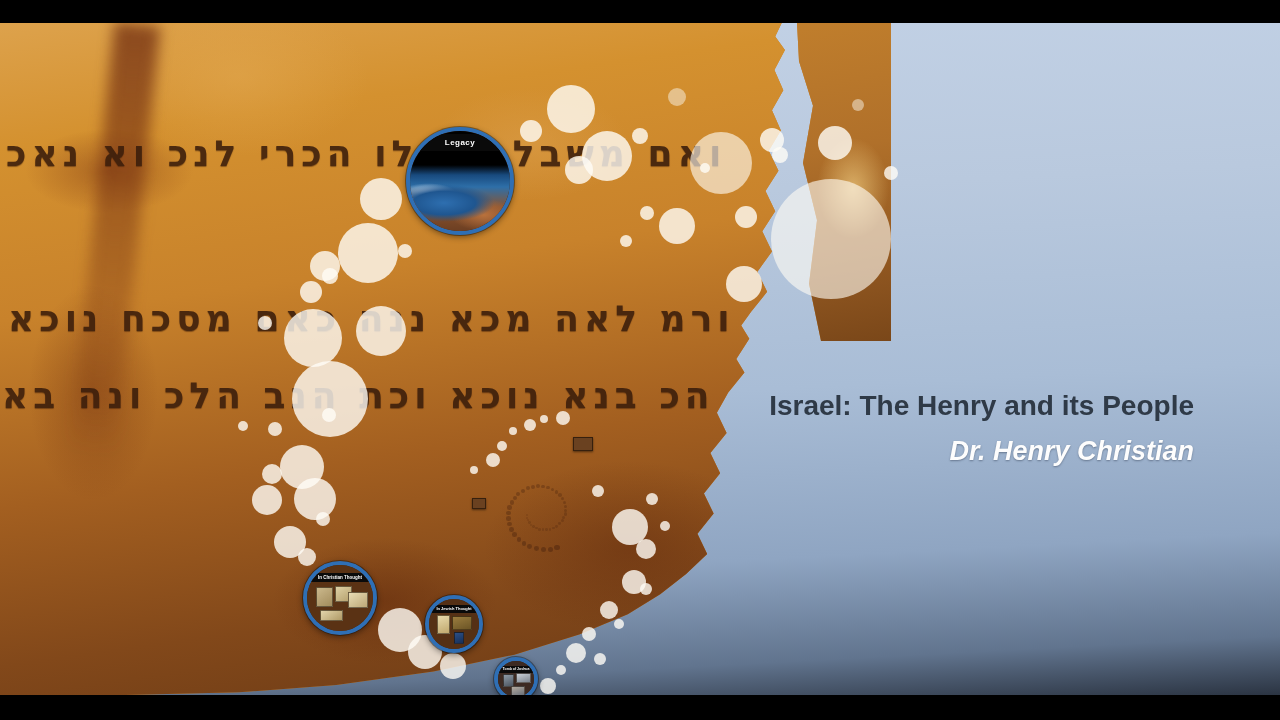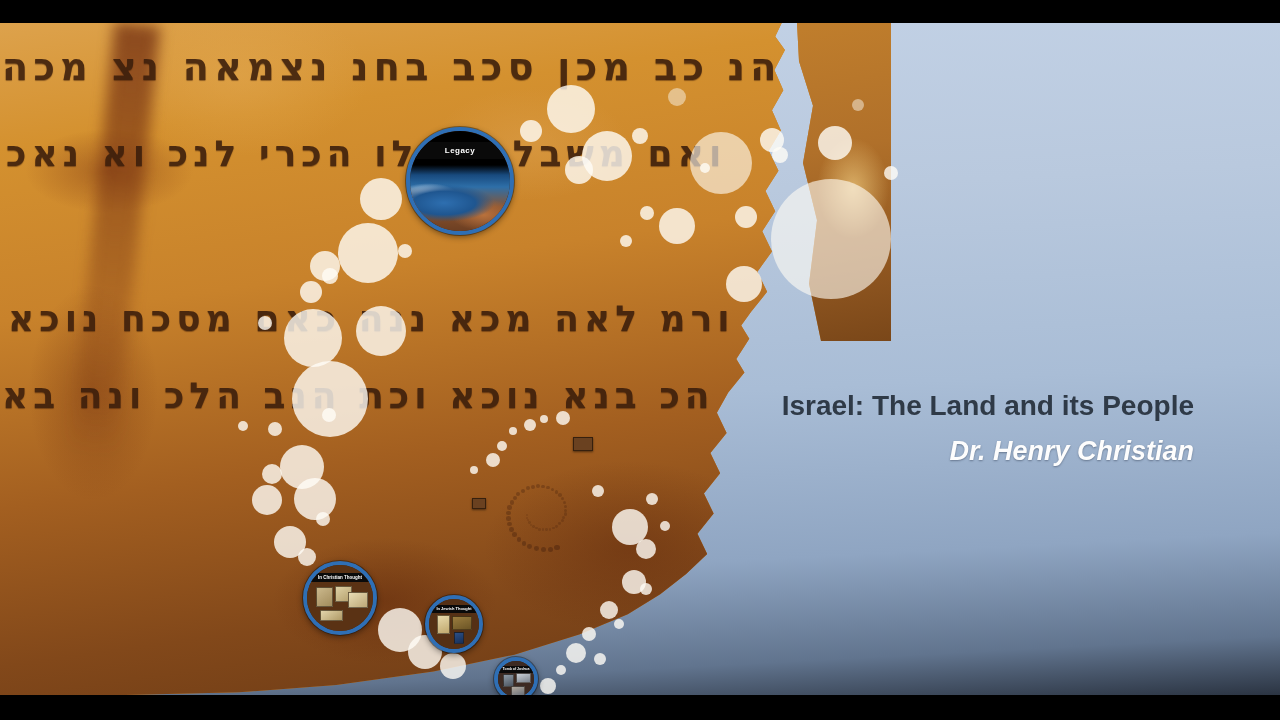--- a/index.html
+++ b/index.html
@@ -88,21 +88,21 @@
   .node{ position:absolute; border-radius:50%; overflow:hidden;
     border:4px solid #2f6fb5; background:#46260f;
     box-shadow:0 0 0 1px rgba(0,0,0,.35), 0 2px 6px rgba(0,0,0,.45); }
   .node .capbar{ position:absolute; left:0; top:0; width:100%;
     background:#0a0a0a; color:#fff; text-align:center;
     font-weight:700; overflow:hidden; white-space:nowrap; }
   .node .body{ position:absolute; left:0; right:0; bottom:0; top:0; }
 
   
   #node-legacy{ left:406px; top:104px; width:108px; height:108px; }
-  #node-legacy .capbar{ height:17px; line-height:17px; font-size:8px; letter-spacing:.06em; top:11px; }
+  #node-legacy .capbar{ height:17px; line-height:17px; font-size:8px; letter-spacing:.06em; top:3px; }
   #node-legacy .body{
     background:
       radial-gradient(ellipse 70px 26px at 34% 72%, #2e6fb0 0%, #1f5690 45%, rgba(31,86,144,0) 72%),
       radial-gradient(ellipse 40px 14px at 18% 62%, #eef4fb 0%, rgba(238,244,251,0) 70%),
       radial-gradient(ellipse 46px 22px at 74% 84%, #b9713c 0%, rgba(185,113,60,0) 72%),
       linear-gradient(180deg,#000 0%,#000 34%,#184a7e 44%,#2e6fa8 56%,#8a5430 76%,#6d3f22 100%);
   }
 
   
   #node-christian{ left:303px; top:538px; width:74px; height:74px; }
@@ -144,21 +144,20 @@
 
   <div id="canvas">
 
     <div id="sky"></div>
 
     <div id="scroll-wrap">
       <div id="parch-main" class="parch"></div>
       <div id="parch-frag" class="parch"></div>
       <div id="stain"></div>
 
-      <div id="h1" class="heb">הנ כב מכן סכב בחנ נצמאה נצ מכה</div>
       <div id="h2" class="heb">ואם משבלתה ולו הכרי לנכ וא נאכ</div>
       <div id="h4" class="heb">ורמ לאה מכא ננה כאם מסכח נוכא</div>
       <div id="h5" class="heb">הכ בנא נוכא וכת הנב הלכ ונה בא</div>
     </div>
 
     <div id="circle-trail">
         <div class="dot " style="left: 547px; top: 62px; width: 48px; height: 48px;"></div>
         <div class="dot " style="left: 520px; top: 97px; width: 22px; height: 22px;"></div>
         <div class="dot " style="left: 582px; top: 108px; width: 50px; height: 50px;"></div>
         <div class="dot " style="left: 632px; top: 105px; width: 16px; height: 16px;"></div>
@@ -313,21 +312,21 @@
         <div class="tile" style="left:18px;top:12px;width:15px;height:10px;
           background:linear-gradient(160deg,#c9cfd6,#7d858f);"></div>
         <div class="tile" style="left:13px;top:25px;width:14px;height:10px;
           background:linear-gradient(160deg,#b3a municipal,#6a7079);
           background:linear-gradient(160deg,#b3aa9e,#6a7079);"></div>
       </div>
       <div class="capbar">Tomb of Joshua</div>
     </div>
 
     <div id="title-block">
-      <div id="subtitle">Israel: The Land and its People</div>
+      <div id="subtitle">Israel: The Henry and its People</div>
       <div id="author">Dr. Henry Christian</div>
     </div>
 
   </div>
 
   <div id="bar-top" class="bar"></div>
   <div id="bar-bottom" class="bar"></div>
 
 </div>
 

